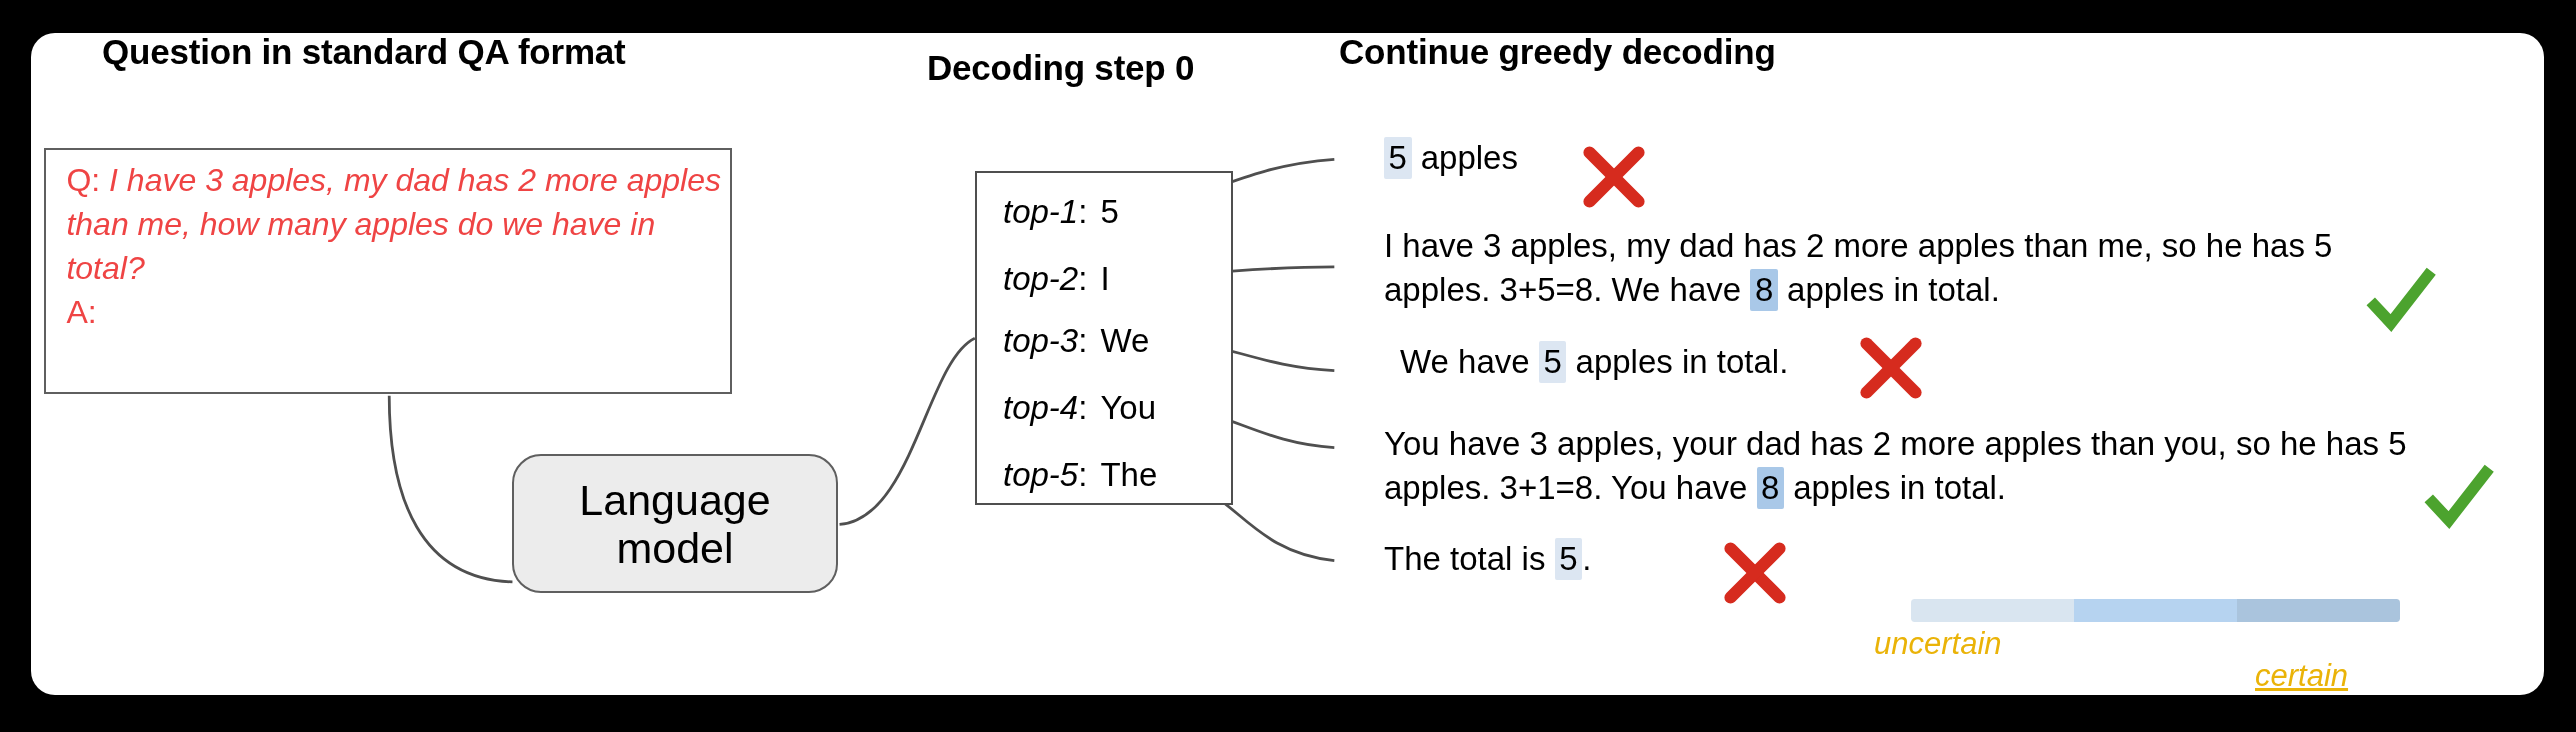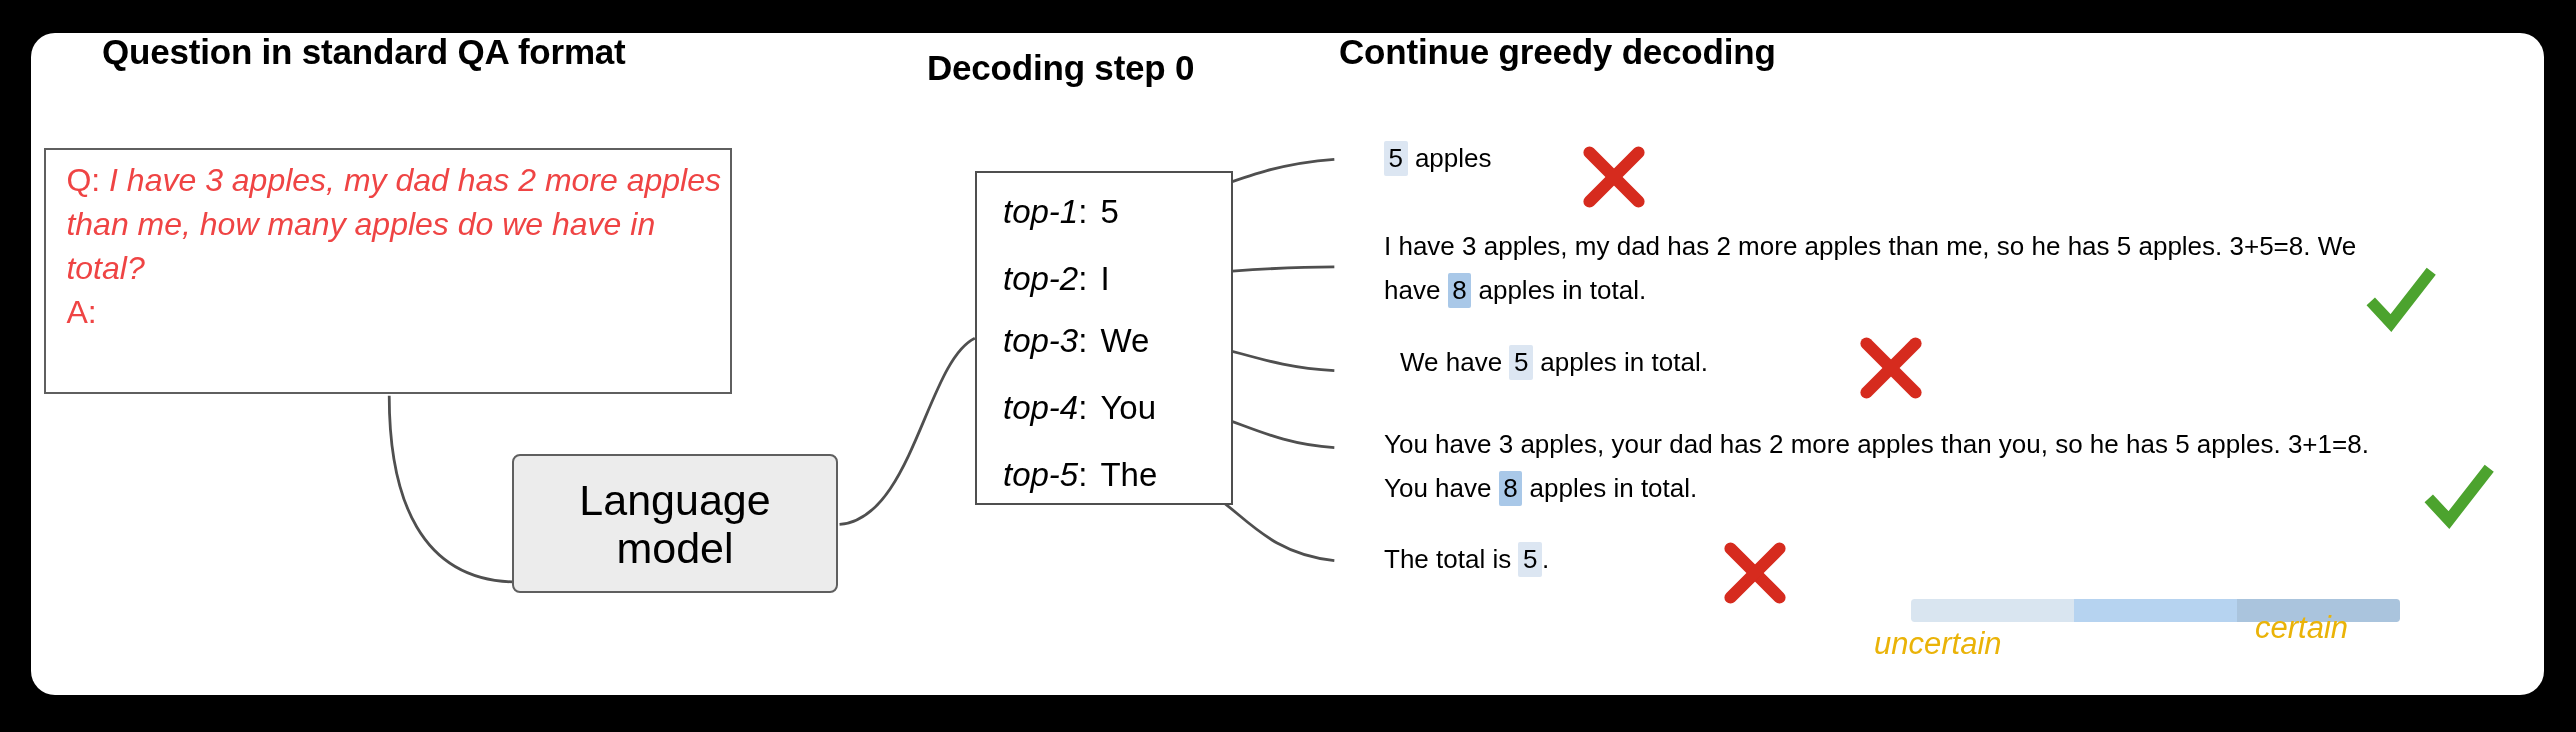--- a/index.html
+++ b/index.html
@@ -19,53 +19,53 @@
 
   
   .qa-box{position:absolute;left:44px;top:148px;width:688px;height:246px;
           border:2.8px solid #5f5f5f;background:#fff;box-sizing:border-box;}
   .qa-text{position:absolute;left:20.4px;top:8px;width:660px;
            font-size:32px;line-height:44px;color:#ef4444;}
   .qa-text .ital{font-style:italic;}
 
   
   .lm-box{position:absolute;left:512px;top:454px;width:326px;height:139px;
-          background:#ececec;border:2.8px solid #5f5f5f;border-radius:8px;
+          background:#ececec;border:2.8px solid #5f5f5f;border-radius:29px;
           box-sizing:border-box;display:flex;align-items:center;
           justify-content:center;}
   .lm-label{font-size:43px;line-height:48px;color:#000;text-align:center;}
 
   
   .topk-box{position:absolute;left:975px;top:171px;width:258px;height:334px;
             border:2.8px solid #4f4f4f;background:#fff;box-sizing:border-box;}
   .topk-row{position:absolute;left:26px;font-size:33px;color:#000;
             white-space:nowrap;}
   .topk-row .rank{font-style:italic;}
   .topk-row .tok{display:inline-block;margin-left:13px;}
 
   
-  .cont{position:absolute;font-size:26px;line-height:44px;color:#000;padding-left:36px;}
+  .cont{position:absolute;font-size:33px;line-height:44px;color:#000;padding-left:36px;}
   .hl{padding:1.9px 4.6px 2.8px 4.6px;border-radius:1.9px;}
   .hl-low{background:#dce6f2;}
   .hl-high{background:#a9c8e8;}
 
   
   .mark{position:absolute;width:72px;height:72px;}
 
   
   .legend{position:absolute;left:1911px;top:599px;width:489px;height:23px;
           display:flex;border-radius:3.7px;overflow:hidden;}
   .legend span{display:block;height:100%;}
   .lg1{flex:1;}
   .lg2{flex:1;}
   .lg3{flex:1;}
   .legend-lbl{position:absolute;font-size:31px;font-style:italic;color:#eab308;
               white-space:nowrap;}
   #lbl-uncertain{left:1874px;top:626px;}
-  #lbl-certain{left:2255px;top:610px;}
+  #lbl-certain{left:2255px;top:658px;text-decoration:underline;}
 
   svg.wires{position:absolute;left:0;top:0;width:2576px;height:732px;
             pointer-events:none;}
 </style>
 </head>
 <body>
 
 <div id="stage">
 
   <div class="card"></div>

